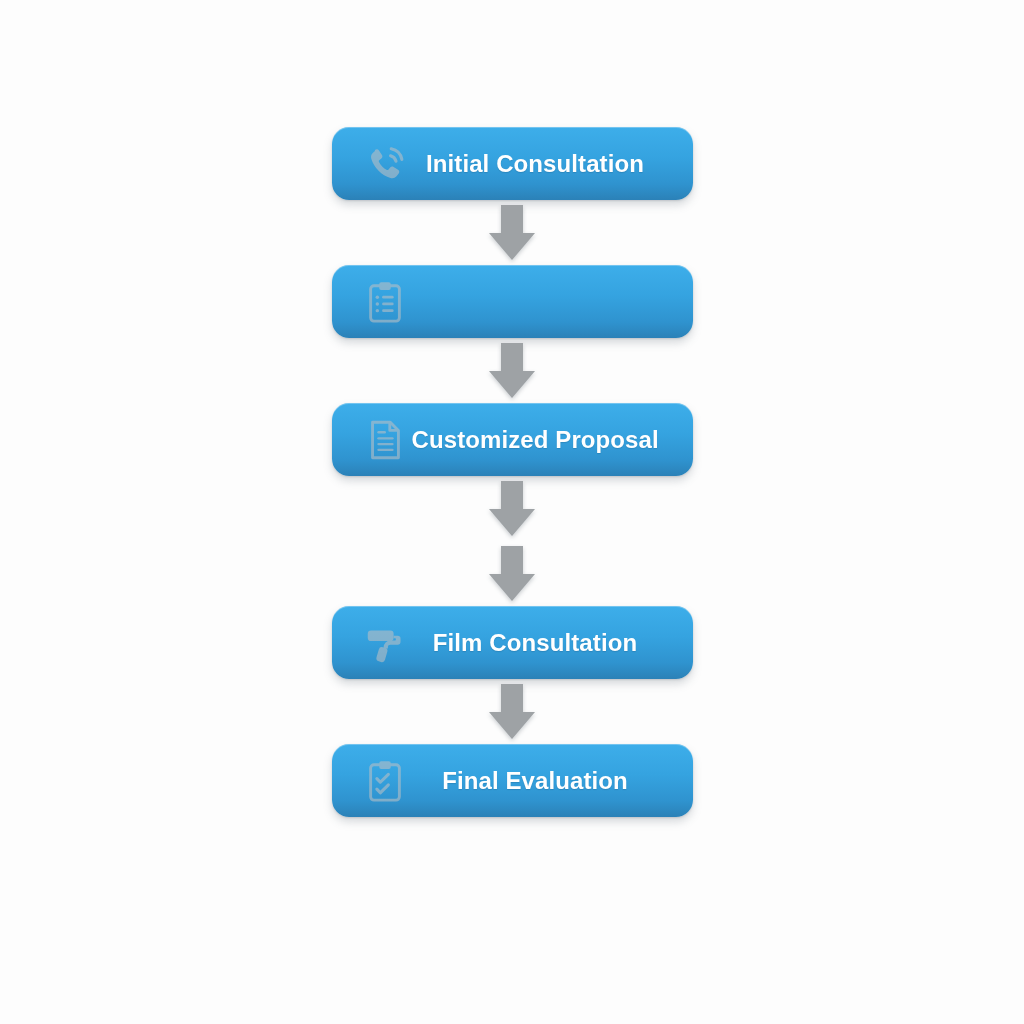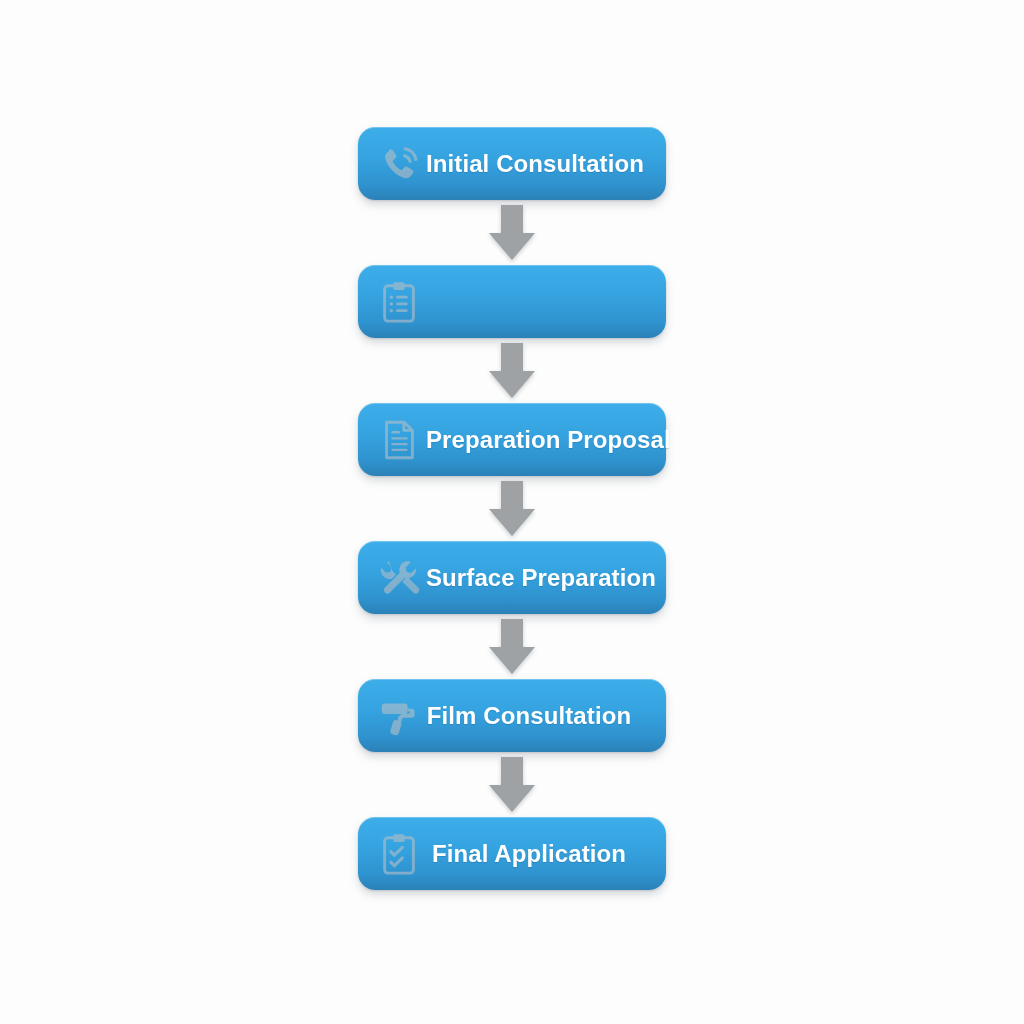--- a/index.html
+++ b/index.html
@@ -27,31 +27,31 @@
   }
 
   .step-row {
     display: flex;
     flex-direction: column;
     align-items: center;
   }
 
   .step-box {
     position: relative;
-    width: 308px;
+    width: 361px;
     height: 73px;
     border-radius: 17px;
     background: linear-gradient(to bottom, #3daeea 0%, #35a3e0 42%, #2f93cf 78%, #2b81b7 100%);
     box-shadow: 0 5px 9px rgba(130,140,150,0.30),
                 0 1px 2px rgba(100,110,120,0.25),
                 inset 0 1px 0 rgba(255,255,255,0.28);
     display: flex;
     align-items: center;
     box-sizing: border-box;
-    padding-left: 14px;
+    padding-left: 26px;
     padding-right: 10px;
   }
 
   .step-icon {
     width: 54px;
     height: 54px;
     flex: 0 0 54px;
     display: flex;
     align-items: center;
     justify-content: center;
@@ -138,42 +138,30 @@
       <span class="step-icon">
         <svg viewBox="0 0 48 48" fill="none" xmlns="http://www.w3.org/2000/svg">
           <path d="M11 5.5h18.5L38 14v28.5H11z" stroke="#b3bec6" stroke-width="3" stroke-linejoin="round"></path>
           <path d="M29 5.5V14h9" stroke="#b3bec6" stroke-width="3" stroke-linejoin="round"></path>
           <rect x="16" y="21" width="17" height="2.6" rx="1.3" fill="#b3bec6"></rect>
           <rect x="16" y="27" width="17" height="2.6" rx="1.3" fill="#b3bec6"></rect>
           <rect x="16" y="33" width="17" height="2.6" rx="1.3" fill="#b3bec6"></rect>
           <rect x="16" y="14.5" width="9" height="2.6" rx="1.3" fill="#b3bec6"></rect>
         </svg>
       </span>
-      <span class="step-label">Preparation Proposal</span>
-    </div>
-    <div class="connector">
-      <svg width="46" height="55" viewBox="0 0 46 55" xmlns="http://www.w3.org/2000/svg">
-        <path d="M12 0 H34 V28 H46 L23 55 L0 28 H12 Z" fill="#9ea2a5"></path>
-      </svg>
-    </div>
-  </div>
-
-  <div class="step-row">
-    <div class="step-box">
-      <span class="step-icon">
-        <svg viewBox="0 0 48 48" fill="none" xmlns="http://www.w3.org/2000/svg">
-          <g fill="#b3bec6">
-            <path d="M34.6 6.4a9.2 9.2 0 0 0-9.8 12.2L9.4 34a3.6 3.6 0 0 0 5.1 5.1l15.4-15.4a9.2 9.2 0 0 0 11.9-10l-5.2 5.2-4.6-1.2-1.2-4.6 5.2-5.2a9.3 9.3 0 0 0-1.4-1.5z"></path>
-            <path d="M13.6 6.6a9.2 9.2 0 0 0-2.4 1l5.2 5.2-1.2 4.6-4.6 1.2L5.4 13.4a9.2 9.2 0 0 0 11.2 11.3l4.3-4.3-3.7-3.7z" opacity="0.95"></path>
-            <path d="M27.4 27.6l3.6 3.6 7.9 7.9a3.6 3.6 0 1 0 5.1-5.1l-7.9-7.9-3.6-3.6z" opacity="0.95"></path>
-          </g>
-        </svg>
-      </span>
-      <span class="step-label">Surface Preparation</span>
-    </div>
+      <span class="step-label">Customized Proposal</span>
+    </div>
+    <div class="connector">
+      <svg width="46" height="55" viewBox="0 0 46 55" xmlns="http://www.w3.org/2000/svg">
+        <path d="M12 0 H34 V28 H46 L23 55 L0 28 H12 Z" fill="#9ea2a5"></path>
+      </svg>
+    </div>
+  </div>
+
+  <div class="step-row">
     <div class="connector">
       <svg width="46" height="55" viewBox="0 0 46 55" xmlns="http://www.w3.org/2000/svg">
         <path d="M12 0 H34 V28 H46 L23 55 L0 28 H12 Z" fill="#9ea2a5"></path>
       </svg>
     </div>
   </div>
 
   <div class="step-row">
     <div class="step-box">
       <span class="step-icon">
@@ -197,17 +185,17 @@
   <div class="step-row">
     <div class="step-box">
       <span class="step-icon">
         <svg viewBox="0 0 48 48" fill="none" xmlns="http://www.w3.org/2000/svg">
           <rect x="9" y="7" width="30" height="37" rx="3.5" stroke="#b3bec6" stroke-width="3"></rect>
           <rect x="18" y="3.5" width="12" height="8" rx="2" fill="#b3bec6"></rect>
           <path d="M15.5 21.5l3.6 3.8 8.4-8.2" stroke="#b3bec6" stroke-width="3.2" stroke-linecap="round" stroke-linejoin="round"></path>
           <path d="M15.5 32.5l3.6 3.8 8.4-8.2" stroke="#b3bec6" stroke-width="3.2" stroke-linecap="round" stroke-linejoin="round"></path>
         </svg>
       </span>
-      <span class="step-label">Final Application</span>
+      <span class="step-label">Final Evaluation</span>
     </div>
   </div>
 
 </div>
 
 </body></html>

